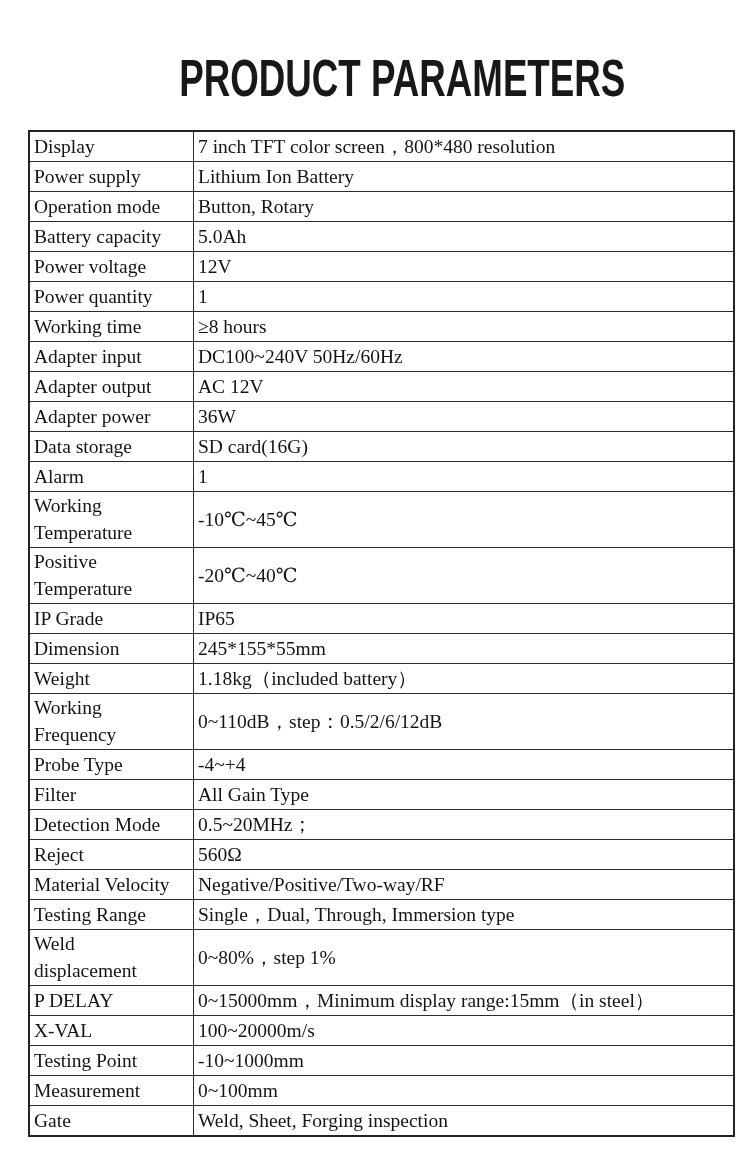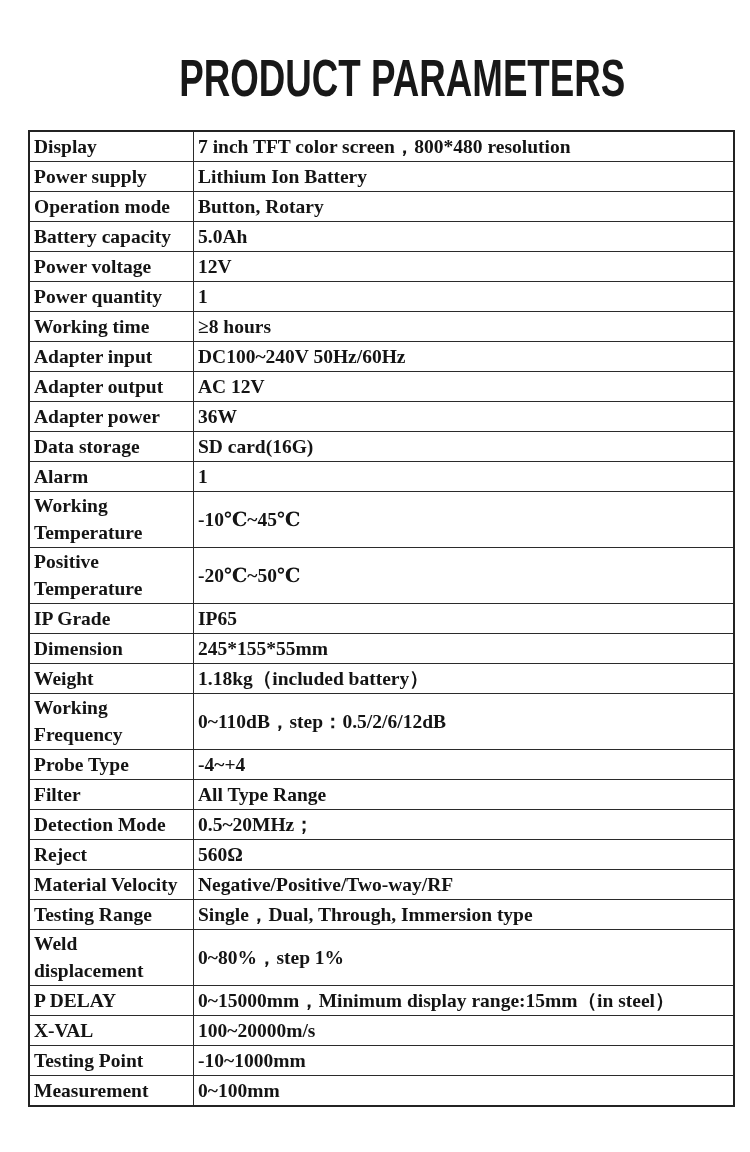--- a/index.html
+++ b/index.html
@@ -46,21 +46,20 @@
     border: 2px solid #232323;
   }
   .params-table td {
     border: 1.5px solid #2b2b2b;
     font-size: 19.5px;
     line-height: 27px;
     height: 28px;
     padding: 0 3px 1px 4px;
     vertical-align: middle;
     overflow: hidden;
-    font-weight: bold;
   }
   td.param-label {
     width: 156px;
     white-space: pre-line;
   }
   td.param-value {
     white-space: nowrap;
   }
 </style>
 </head>
@@ -121,21 +120,21 @@
         <td class="param-value">1</td>
       </tr>
       <tr>
         <td class="param-label">Working
 Temperature</td>
         <td class="param-value">-10℃~45℃</td>
       </tr>
       <tr>
         <td class="param-label">Positive
 Temperature</td>
-        <td class="param-value">-20℃~50℃</td>
+        <td class="param-value">-20℃~40℃</td>
       </tr>
       <tr>
         <td class="param-label">IP Grade</td>
         <td class="param-value">IP65</td>
       </tr>
       <tr>
         <td class="param-label">Dimension</td>
         <td class="param-value">245*155*55mm</td>
       </tr>
       <tr>
@@ -146,21 +145,21 @@
         <td class="param-label">Working
 Frequency</td>
         <td class="param-value">0~110dB，step：0.5/2/6/12dB</td>
       </tr>
       <tr>
         <td class="param-label">Probe Type</td>
         <td class="param-value">-4~+4</td>
       </tr>
       <tr>
         <td class="param-label">Filter</td>
-        <td class="param-value">All Type Range</td>
+        <td class="param-value">All Gain Type</td>
       </tr>
       <tr>
         <td class="param-label">Detection Mode</td>
         <td class="param-value">0.5~20MHz；</td>
       </tr>
       <tr>
         <td class="param-label">Reject</td>
         <td class="param-value">560Ω</td>
       </tr>
       <tr>
@@ -184,15 +183,19 @@
         <td class="param-label">X-VAL</td>
         <td class="param-value">100~20000m/s</td>
       </tr>
       <tr>
         <td class="param-label">Testing Point</td>
         <td class="param-value">-10~1000mm</td>
       </tr>
       <tr>
         <td class="param-label">Measurement</td>
         <td class="param-value">0~100mm</td>
+      </tr>
+      <tr>
+        <td class="param-label">Gate</td>
+        <td class="param-value">Weld, Sheet, Forging inspection</td>
       </tr>
     </tbody>
 </table>
 
 </body></html>

